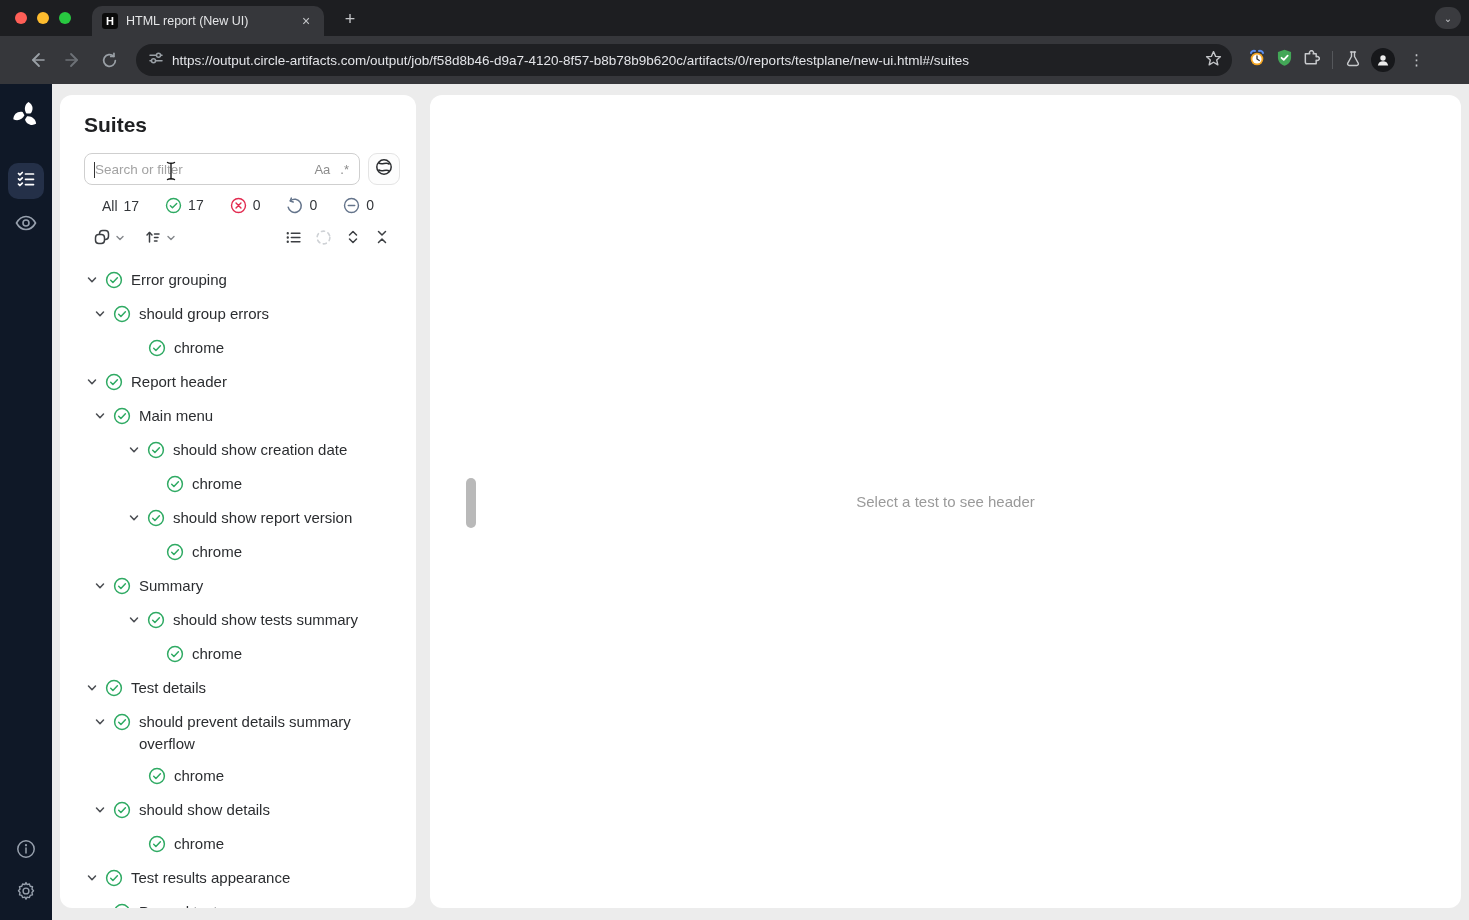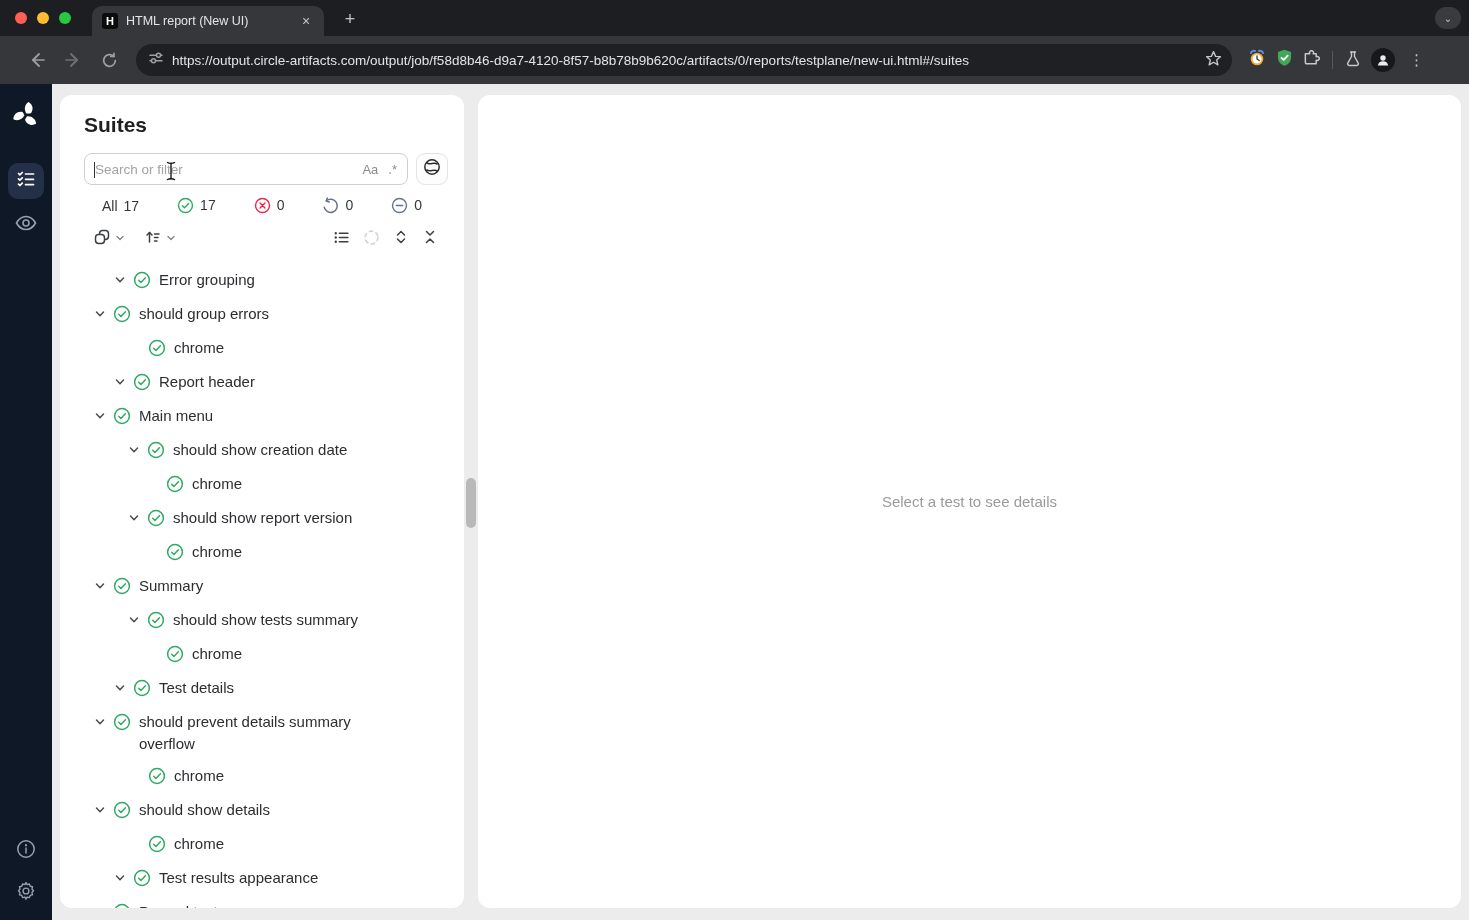--- a/index.html
+++ b/index.html
@@ -36,21 +36,21 @@
   .app-sidebar { width:52px; background:#0f1827; display:flex; flex-direction:column; align-items:center; flex:none; }
   .logo { margin-top:14px; }
   .side-btn { width:36px; height:36px; border-radius:10px; display:flex; align-items:center; justify-content:center; }
   .side-btn.active { background:#243048; margin-top:27px; }
   .side-btn.plain { margin-top:8px; }
   .side-spacer { flex:1; }
   .side-bottom { margin-bottom:14px; display:flex; flex-direction:column; gap:16px; align-items:center; }
 
   .content { flex:1; display:flex; padding:11px 8px 12px 8px; gap:14px; position:relative; }
   .card { background:#fff; border-radius:12px; }
-  .suites-card { width:404px; flex:none; padding-top:18px; overflow:hidden; }
+  .suites-card { width:356px; flex:none; padding-top:18px; overflow:hidden; }
   .details-card { flex:1; display:flex; align-items:center; justify-content:center; }
   .empty-msg { color:#9a9a9a; font-size:15px; }
 
   .suites-title { font-size:21px; font-weight:bold; color:#1f2022; margin:0 0 16px 24px; }
   .search-row { display:flex; align-items:center; gap:8px; margin:0 16px 0 24px;border-radius:8px; }
   .search-box { position:relative; flex:1; height:32px; border:1px solid #cfcfcf; border-radius:8px;
                 display:flex; align-items:center; padding:0 10px; gap:10px; background:#fff; }
   .search-input { border:none; outline:none; flex:1; font-size:13.5px; color:#333; font-family:"Liberation Sans",sans-serif; }
   .search-input::placeholder { color:#a3a3a3; }
   .caret { position:absolute; left:9px; top:8px; width:1px; height:16px; background:#333; }
@@ -65,21 +65,21 @@
   .tree-toolbar { display:flex; align-items:center; margin:14px 26px 0 33px; }
   .tt-left { display:flex; align-items:center; gap:6px; }
   .tt-right { margin-left:auto; display:flex; align-items:center; gap:13px; }
   .tt-btn { display:flex; align-items:center; gap:3px; color:#3c3f43; }
 
   .tree { margin-top:14px; }
   .tree-row { display:flex; align-items:flex-start; min-height:32px; padding-top:5px; padding-bottom:5px; }
   .tree-row .chev { margin-top:4px; margin-right:6px; flex:none; }
   .tree-row .status { margin-top:2px; margin-right:8px; flex:none; }
   .tree-label { font-size:15px; line-height:22px; color:#2b2d30; max-width:250px; }
-  .indent-0 { padding-left:25px;margin-left:28px; }
+  .indent-0 { padding-left:25px; }
   .indent-1 { padding-left:33px; }
   .indent-2 { padding-left:67px; }
   .indent-b1 { padding-left:88px; }
   .indent-b2 { padding-left:106px; }
 
   .panel-scrollbar-thumb { position:absolute; left:414px; top:394px; width:10px; height:50px;
                            background:#b9b9b9; border-radius:5px; }
   .cursor-ibeam { position:absolute; left:165px; top:161px; z-index:50; pointer-events:none; }
 
   .st-passed { color:var(--passed,#2faa63); }
@@ -526,21 +526,21 @@
                   <path d="M5.7 9.3 l2.2 2.2 L12.4 6.8"></path>
                 </svg></span>
               <span class="tree-label">Passed test</span>
             </div>
           </div>
       </section>
 
       <div class="panel-scrollbar-thumb"></div>
 
       <section class="card details-card">
-        <div class="empty-msg">Select a test to see details</div>
+        <div class="empty-msg">Select a test to see header</div>
       </section>
     </div>
   </div>
 
   <div class="cursor-ibeam">
     <svg width="12" height="20" viewBox="0 0 12 20" fill="none" stroke="#1a1a1a" stroke-width="1.4" stroke-linecap="round">
         <path d="M2.5 1.5 C4 2.6 8 2.6 9.5 1.5"></path>
         <path d="M6 2.3 V17.7"></path>
         <path d="M2.5 18.5 C4 17.4 8 17.4 9.5 18.5"></path>
       </svg>

